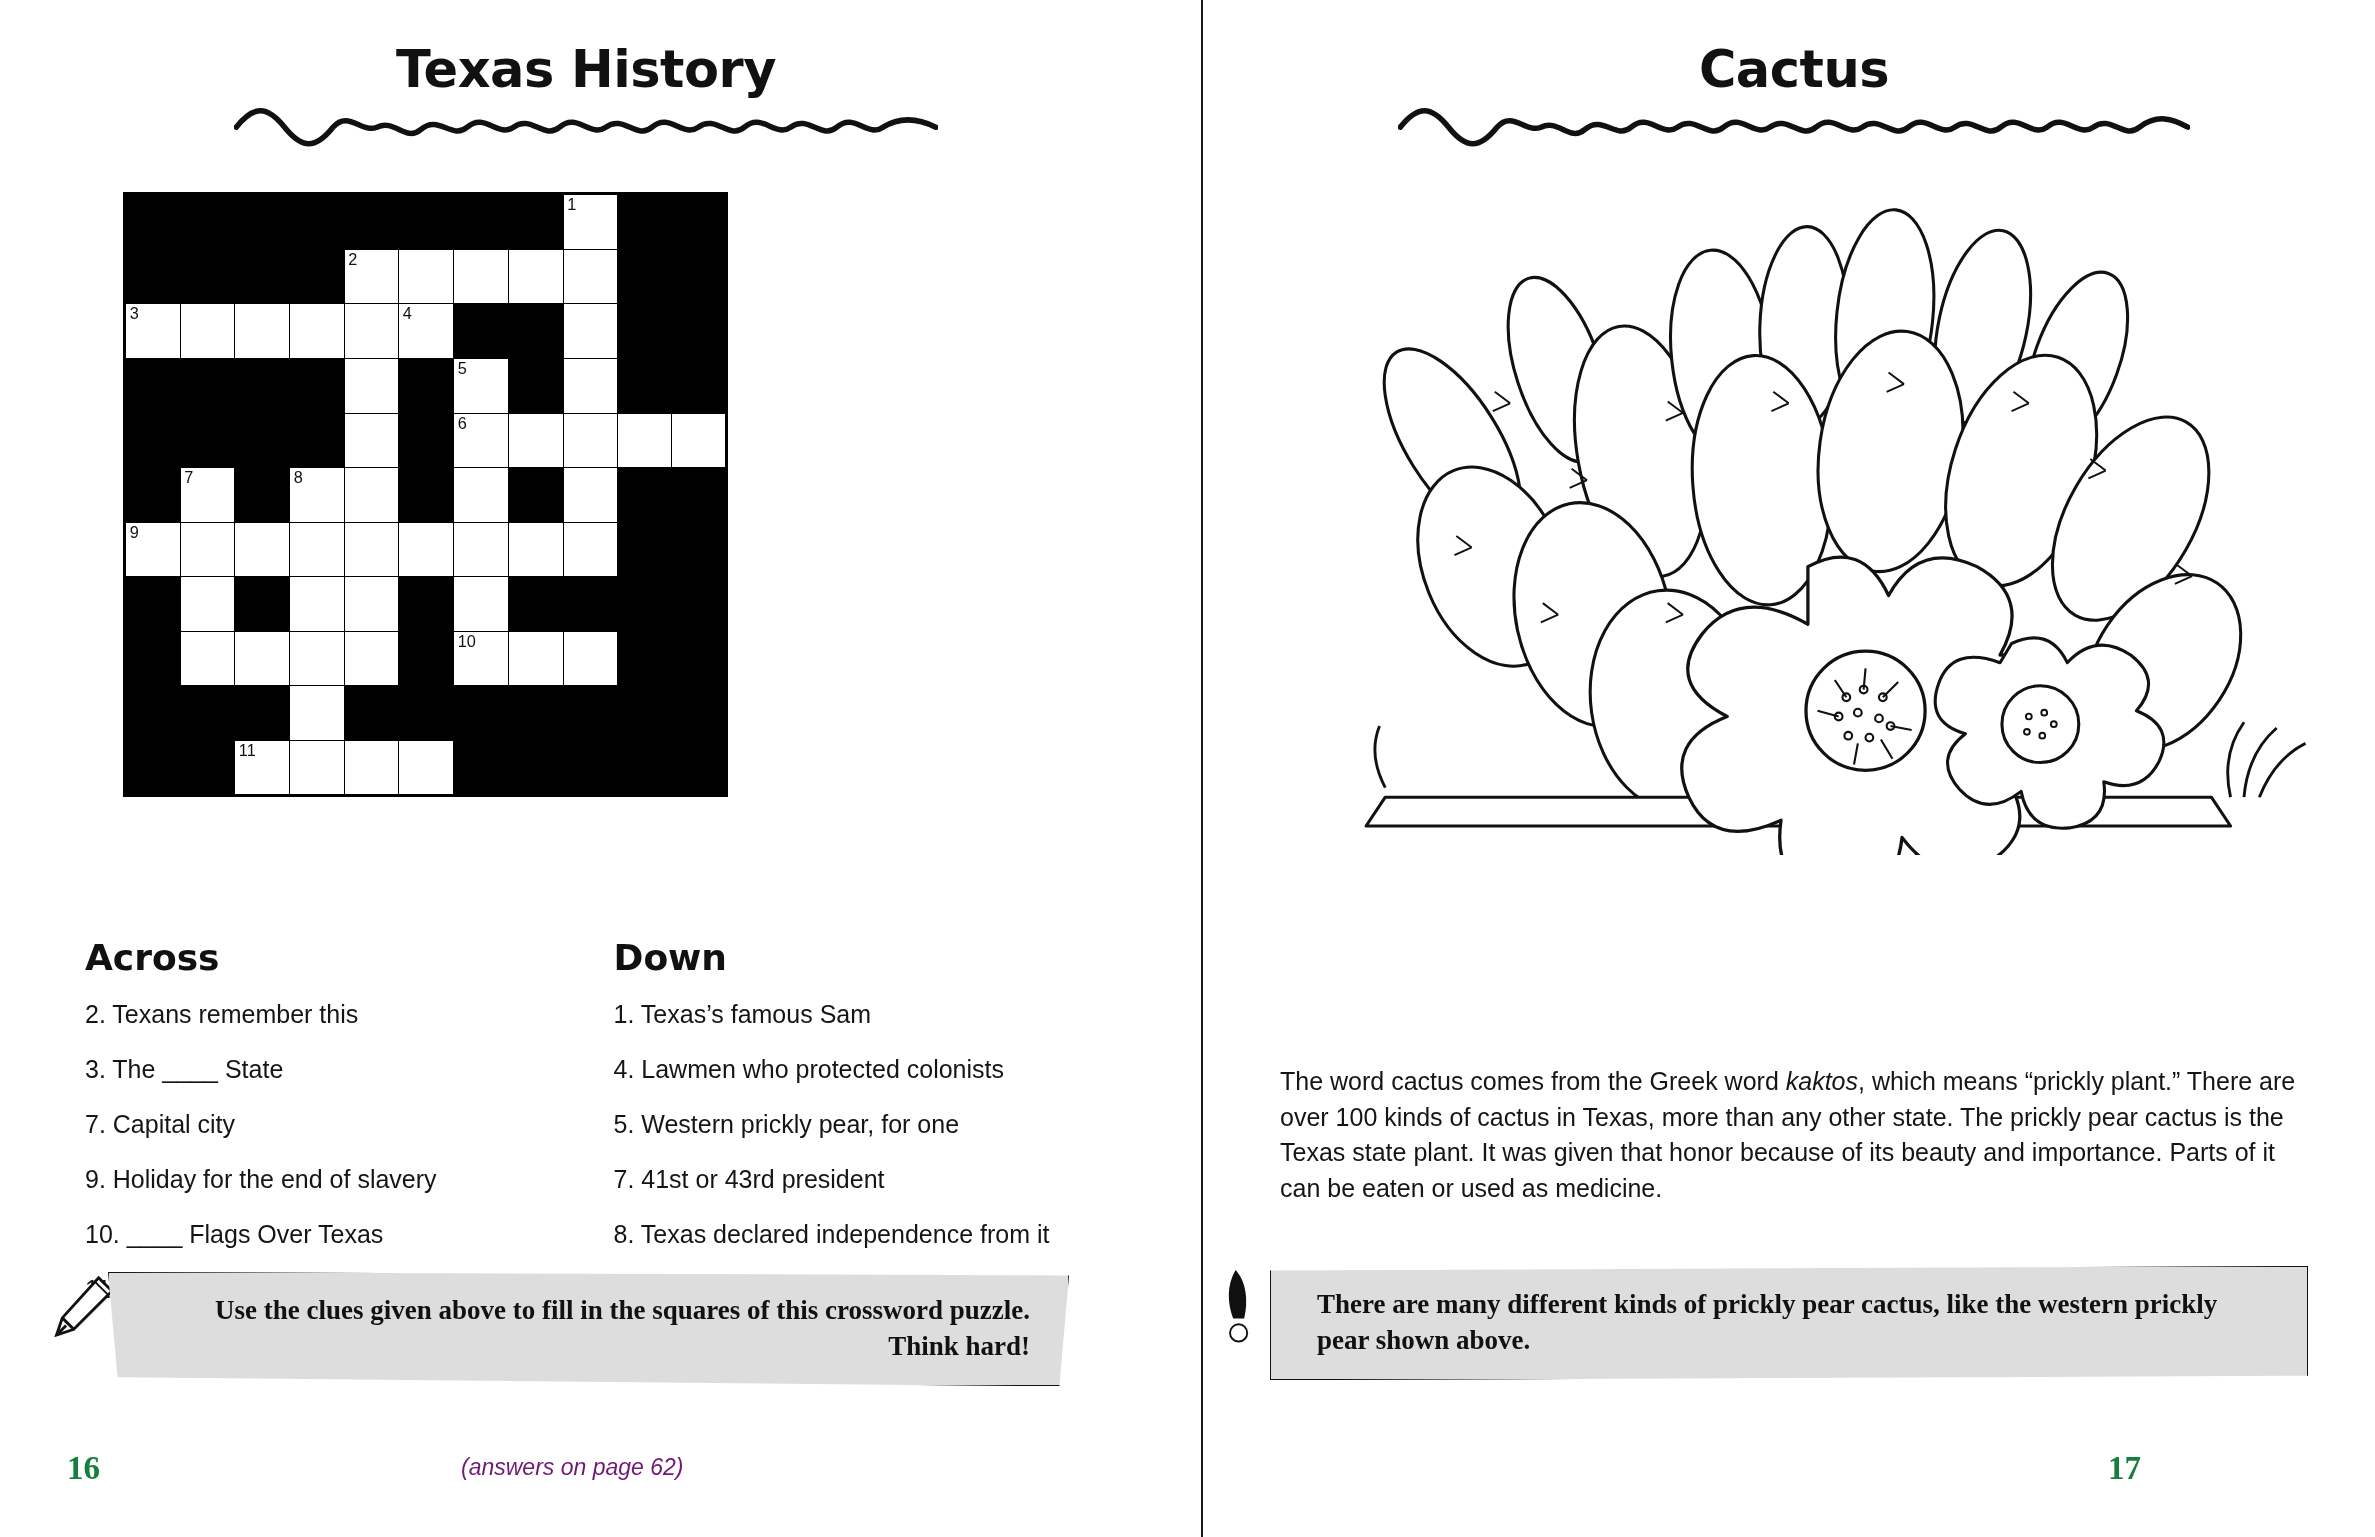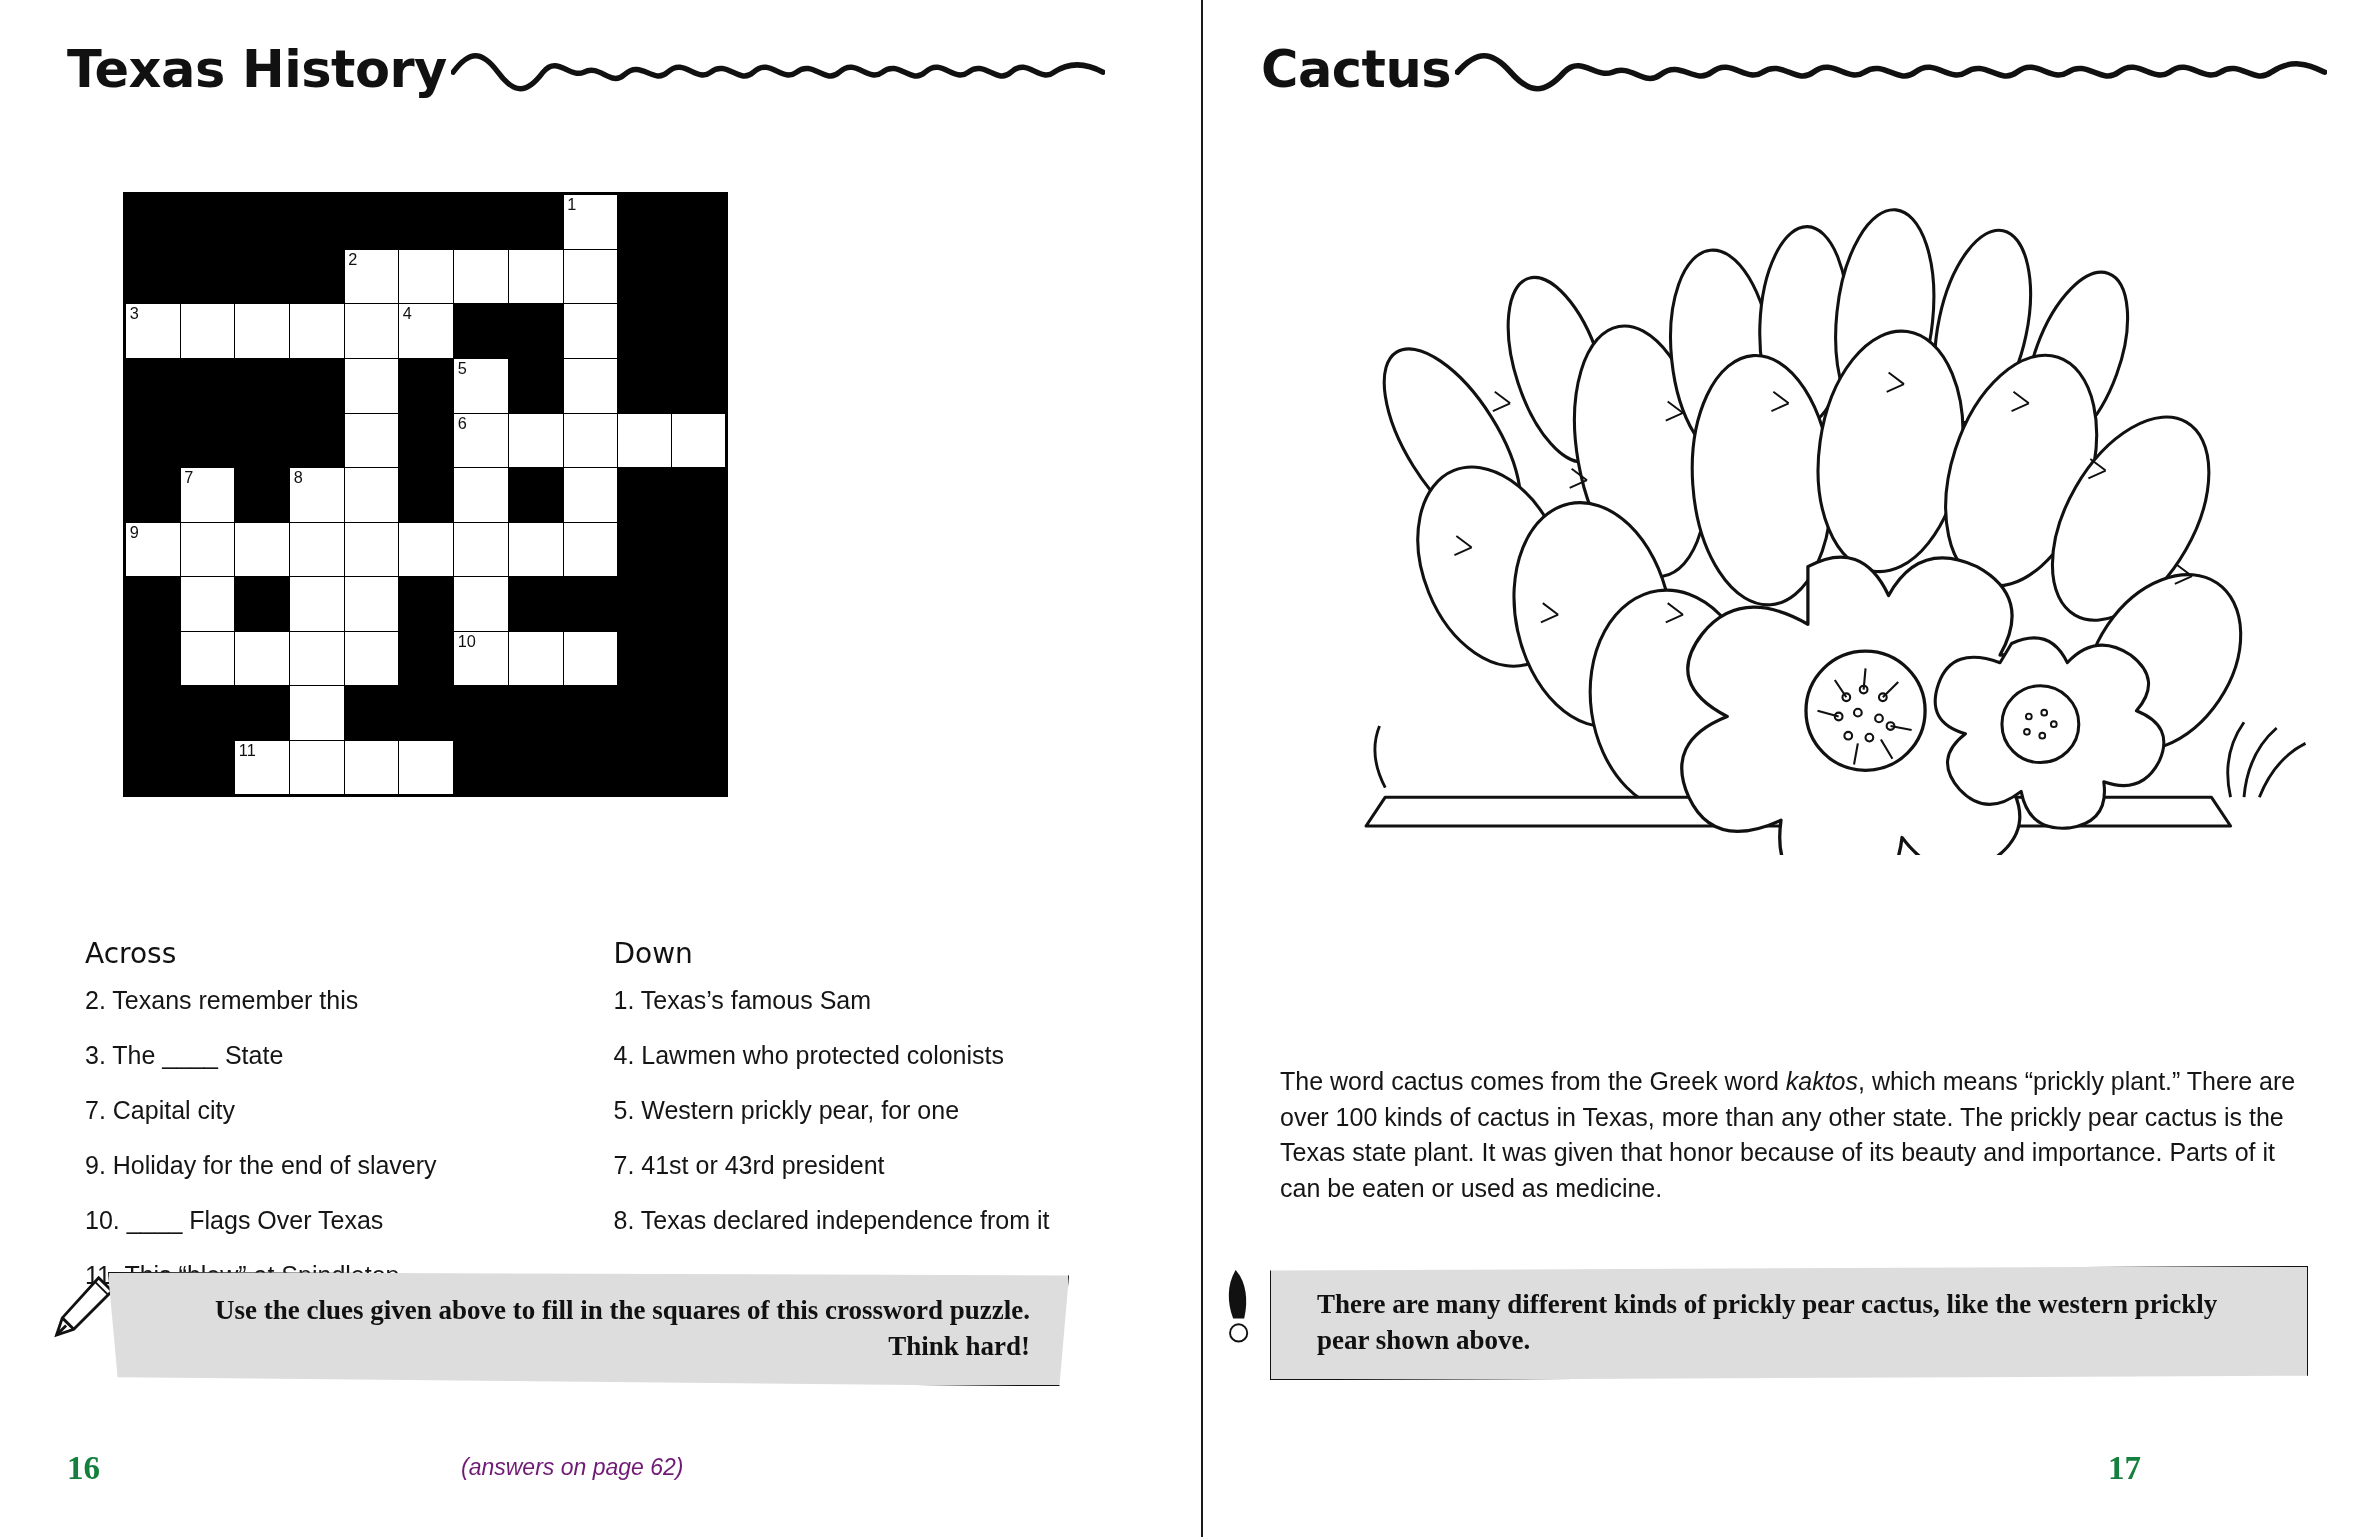--- a/index.html
+++ b/index.html
@@ -32,20 +32,21 @@
   .page-right {
     width: 1011px;
   }
 
   
   .head-row {
     position: absolute;
     display: flex;
     align-items: center;
     gap: 4px;
+    flex-direction: column;
   }
   .head-title {
     font-family: "DejaVu Sans", sans-serif;
     font-weight: bold;
     font-size: 51px;
     letter-spacing: -0.5px;
     color: #111;
     white-space: nowrap;
   }
   .squiggle {
@@ -94,23 +95,23 @@
     left: 85px;
     top: 937px;
     width: 1057px;
     display: flex;
   }
   .clue-col {
     width: 538px;
   }
   .clue-head {
     font-family: "DejaVu Sans", sans-serif;
-    font-weight: normal;
-    font-size: 28px;
-    margin-bottom: 15px;
+    font-weight: bold;
+    font-size: 36px;
+    margin-bottom: 21px;
     color: #111;
   }
   .clue-item {
     font-size: 25px;
     line-height: 1.24;
     margin-bottom: 24px;
     color: #151515;
   }
 
   

